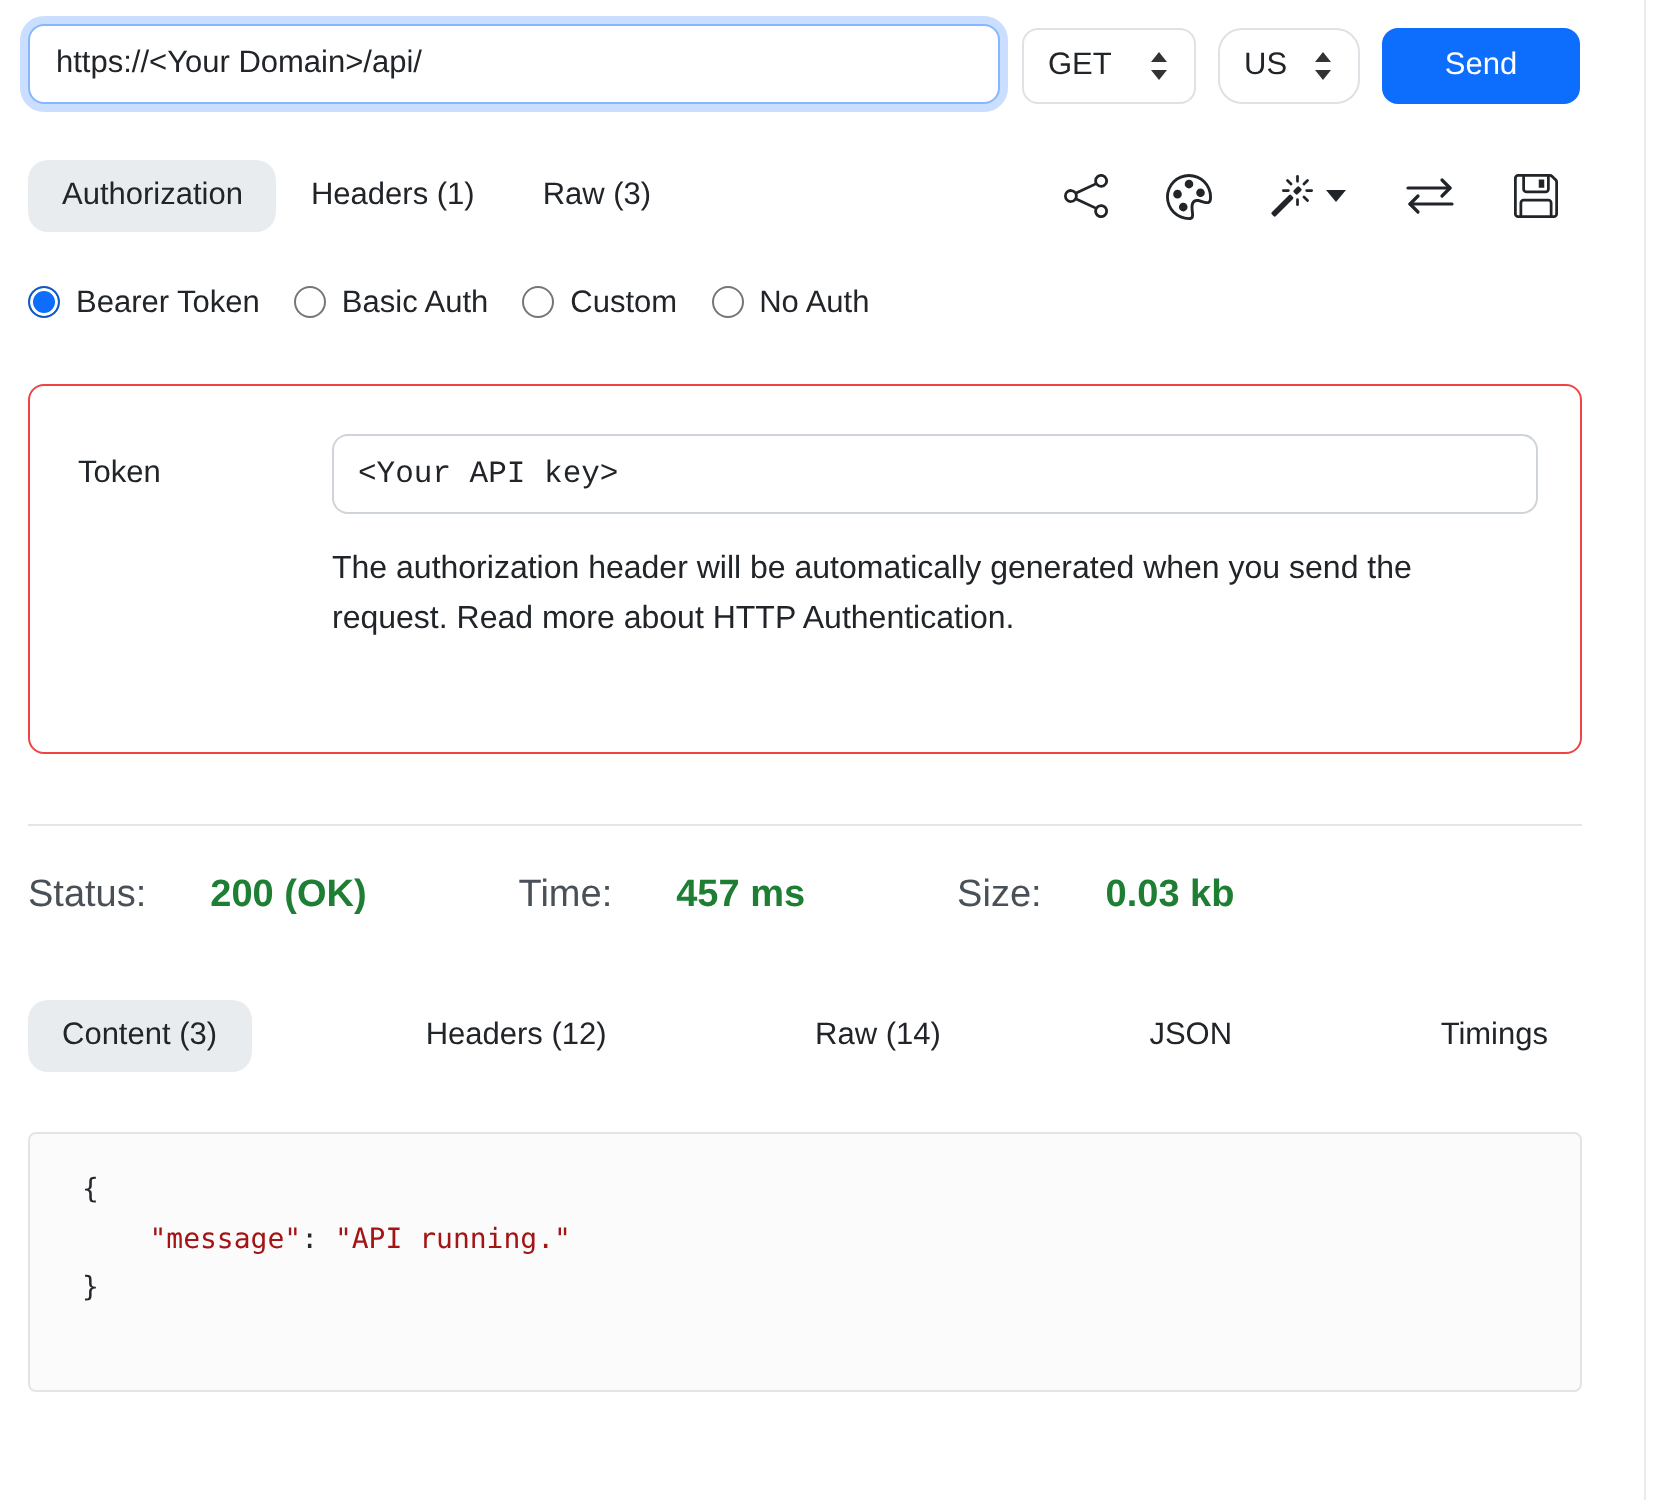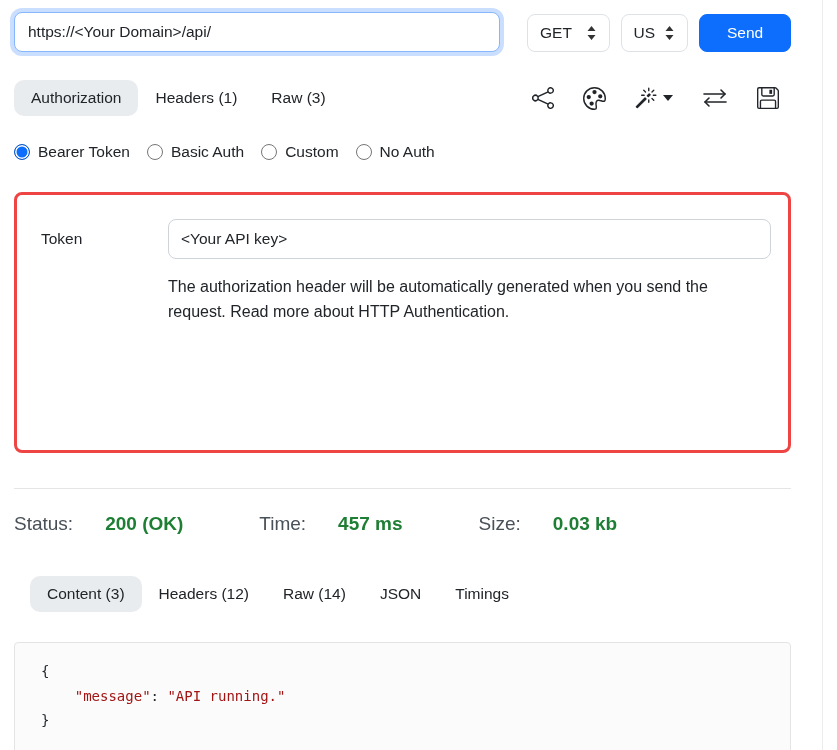--- a/index.html
+++ b/index.html
@@ -10,62 +10,62 @@
   .content { width:777px; margin-left:14px; }
 
   
   .top-bar { display:flex; align-items:flex-end; gap:11px; padding-top:12px; }
   .url-input { flex:0 0 486px; height:40px; border:1px solid #86b7fe; border-radius:8px;
                box-shadow:0 0 0 4px rgba(13,110,253,0.22); padding:0 13px; font-size:15.5px;
                color:#212529; outline:none; font-family:"Liberation Sans", sans-serif; }
   .select-box { height:38px; background:#fff; border:1px solid #dee2e6; border-radius:8px;
                 display:flex; align-items:center; justify-content:space-between;
                 padding:0 12px; font-size:15.5px; cursor:pointer; }
-  .select-method { width:87px;margin-left:16px; }
-  .select-region { width:71px; }
+  .select-method { width:87px; }
+  .select-region { width:71px;border-radius:12px; }
   .select-arrows { width:11px; height:14px; margin-left:8px; }
   .send-btn { width:99px; height:38px; background:#0d6efd; border:1px solid #0d6efd; border-radius:8px;
               color:#fff; font-size:15.5px; cursor:pointer; font-family:"Liberation Sans", sans-serif; }
 
   
   .tabs-row { display:flex; align-items:center; justify-content:space-between; margin-top:28px; }
   .tabs { display:flex; align-items:center; }
   .tab { padding:9px 17px; font-size:15.5px; border-radius:10px; cursor:pointer; white-space:nowrap; }
   .tab.active { background:#e9ecef; }
   .toolbar { display:flex; align-items:center; gap:29px; margin-right:12px; }
   .tool-icon { display:flex; align-items:center; color:#212529; cursor:pointer; }
   .tool-icon svg { display:block; }
   .caret-down { width:0; height:0; border-left:5px solid transparent; border-right:5px solid transparent;
                 border-top:6px solid #212529; margin-left:6px; }
 
   
   .auth-row { display:flex; align-items:center; gap:17px; margin-top:27px; }
-  .auth-opt { display:flex; align-items:center; gap:8px; cursor:pointer; font-size:15.5px; }
+  .auth-opt { display:flex; align-items:flex-start; gap:8px; cursor:pointer; font-size:15.5px; }
   .radio-circle { width:16px; height:16px; border-radius:50%; border:1px solid #767676; background:#fff; flex:0 0 16px; }
   .radio-circle.checked { border:1px solid #1259c4; background:#0d6efd; box-shadow:inset 0 0 0 1.5px #fff; }
 
   
-  .panel { margin-top:31px; height:261px; border:3px solid #ef4444; border-radius:8px; padding:24px 0 0 24px; }
+  .panel { margin-top:31px; height:185px; border:1px solid #ef4444; border-radius:8px; padding:24px 0 0 24px; }
   .token-row { display:flex; align-items:center; }
   .token-label { width:127px; font-size:15.5px; }
   .token-input { width:603px; height:40px; border:1px solid #ced4da; border-radius:8px; padding:0 12px;
-                 font-size:15.5px; color:#212529; outline:none; font-family:Liberation Sans, sans-serif; }
+                 font-size:15.5px; color:#212529; outline:none; font-family:Liberation Mono, monospace; }
   .token-help { margin-left:127px; margin-top:15px; width:582px; font-size:16px; line-height:25px; color:#212529; }
 
   
   .divider { border:none; border-top:1px solid #e5e5e5; margin-top:35px; }
 
   
   .status-row { display:flex; align-items:flex-start; margin-top:24px; font-size:19px;gap:23px; }
   .status-lbl { color:#495057; margin-right:9px; }
   .status-val { color:#1e7e34; font-weight:700; }
   .status-gap { width:30px; }
 
   
-  .resp-tabs { display:flex; align-items:center; margin-top:41px; margin-left:16px; }
+  .resp-tabs { display:flex; align-items:center; margin-top:41px; margin-left:0;justify-content:space-between; }
 
   
   .code-block { margin-top:30px; height:130px; background:#fbfbfb; border:1px solid #e4e4e4; border-radius:4px;
                 padding:16px 0 0 26px; }
   .code-block pre { font-family:"DejaVu Sans Mono","Liberation Mono",monospace; font-size:14px; line-height:24.5px;
                     color:#24292e; white-space:pre; }
   .json-str { color:#a31515; }
 </style>
 </head>
 <body>

